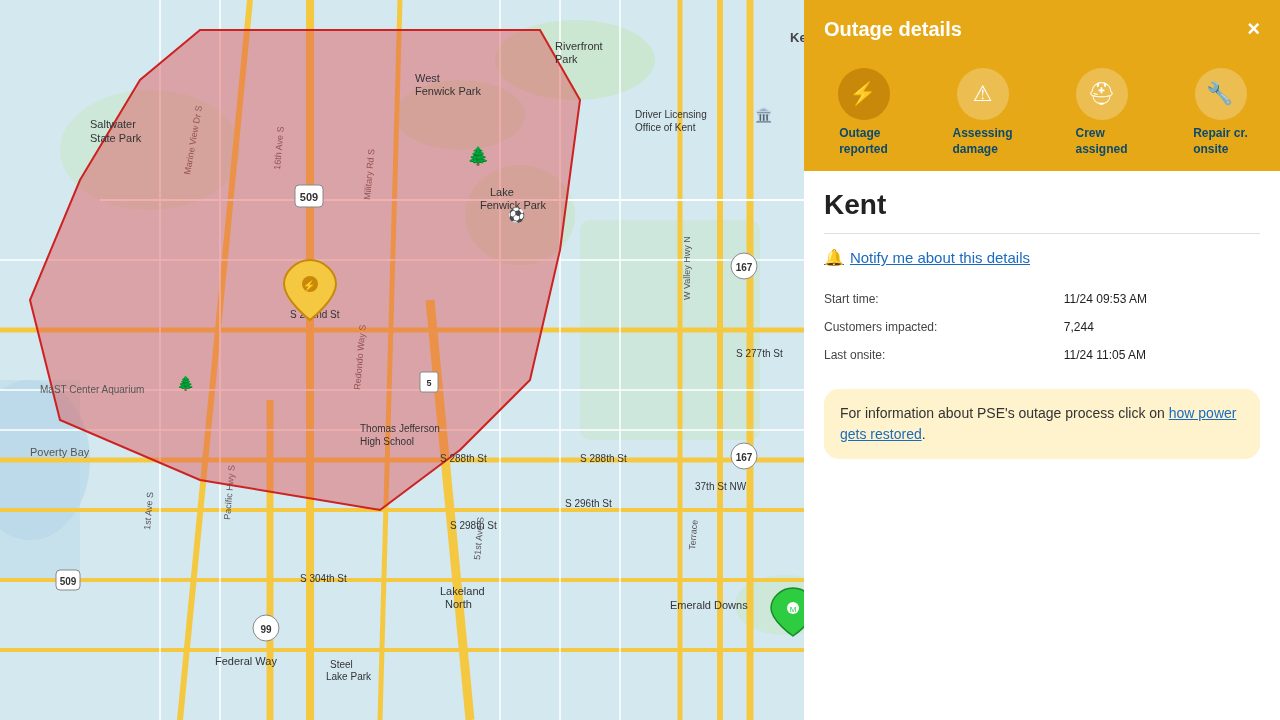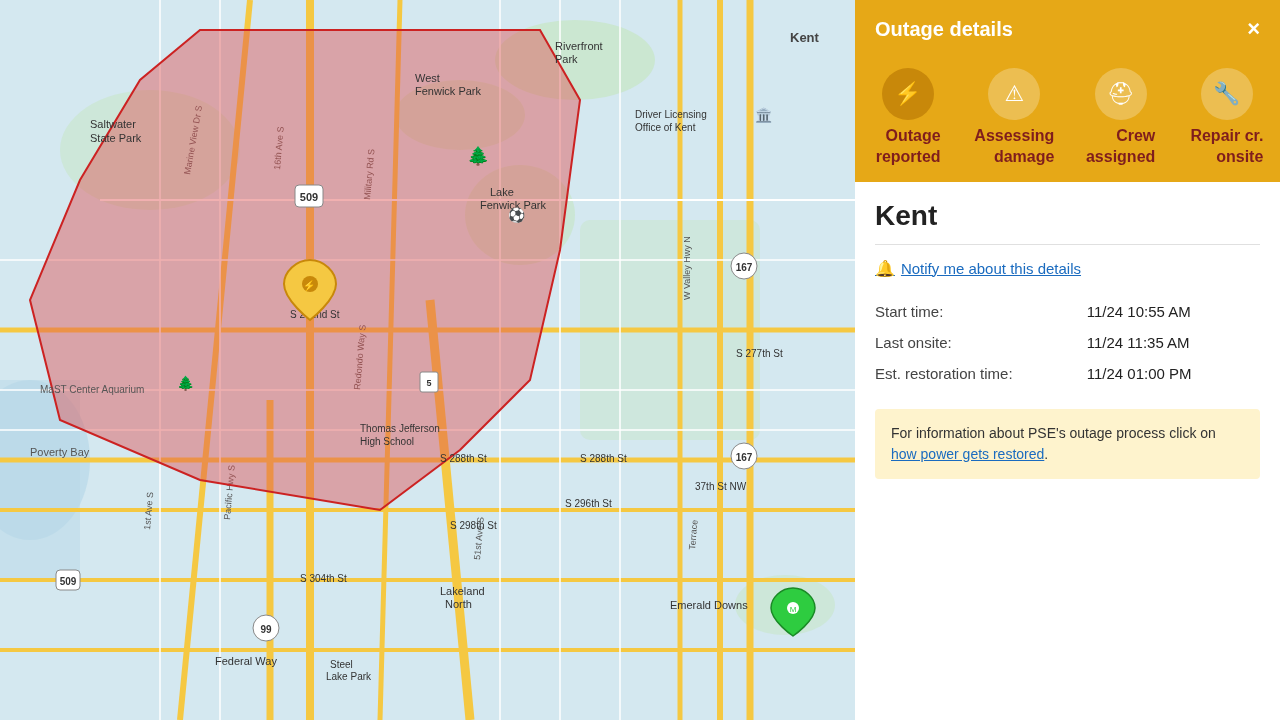--- a/index.html
+++ b/index.html
@@ -18,21 +18,21 @@
     .map-bg {
       width: 100%; height: 100%;
       position: relative;
       background: #d4e8f0;
     }
 
     
     #panel {
       position: absolute;
       right: 0; top: 0;
-      width: 425px; height: 720px;
+      width: 476px; height: 720px;
       background: #fff;
       overflow-y: auto;
     }
 
     
     .panel-header {
       background: #e6a817;
       padding: 16px 20px;
       display: flex;
       align-items: center;
@@ -81,23 +81,23 @@
 
     .status-icon-circle.active {
       background: #c8880a;
     }
 
     .status-icon-circle.inactive {
       background: rgba(255,255,255,0.25);
     }
 
     .status-label {
-      font-size: 16px;
-      color: #7f1d1d;
-      text-align: right;
+      font-size: 12px;
+      color: #0c4a6e;
+      text-align: left;
       font-weight: 600;
       line-height: 1.3;
     }
 
     
     .panel-body {
       padding: 18px 20px;
     }
 
     .city-name {
@@ -124,38 +124,38 @@
     }
 
     .info-table {
       width: 100%;
       border-collapse: collapse;
       margin-bottom: 20px;
     }
 
     .info-table tr td {
       padding: 7px 0;
-      font-size: 15px;
+      font-size: 12px;
       color: #222;
       vertical-align: top;
     }
 
     .info-table tr td:first-child {
       color: #444;
       width: 55%;
     }
 
     .info-table tr td:last-child {
       font-weight: 500;
     }
 
     
     .info-footer {
       background: #fef3cd;
-      border-radius: 4px;
+      border-radius: 15px;
       padding: 14px 16px;
       font-size: 14px;
       color: #333;
       line-height: 1.5;
     }
 
     .info-footer a {
       color: #1a6bbf;
       text-decoration: underline;
     }
@@ -354,29 +354,29 @@
 
     <a class="notify-link" href="#">
       <span class="notify-icon">🔔</span>
       <span>Notify me about this details</span>
     </a>
 
     <table class="info-table">
       <tbody>
           <tr>
         <td>Start time:</td>
-        <td>11/24 10:55 AM</td>
+        <td>11/24 09:53 AM</td>
+      </tr>
+      <tr>
+        <td>Customers impacted:</td>
+        <td>7,244</td>
       </tr>
       <tr>
         <td>Last onsite:</td>
-        <td>11/24 11:35 AM</td>
-      </tr>
-      <tr>
-        <td>Est. restoration time:</td>
-        <td>11/24 01:00 PM</td>
+        <td>11/24 11:05 AM</td>
       </tr>
     </tbody>
       </table>
 
     <div class="info-footer">
       <span>For information about PSE's outage process click on </span><a href="#">how power gets restored</a><span>.</span>
     </div>
   </div>
 
 </div>

